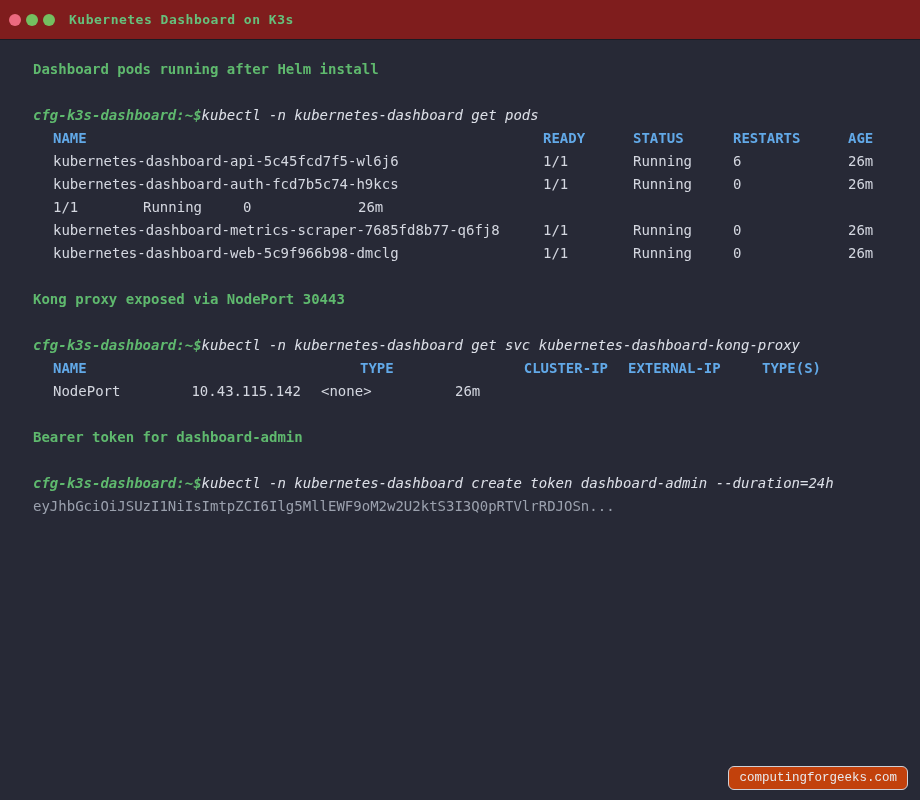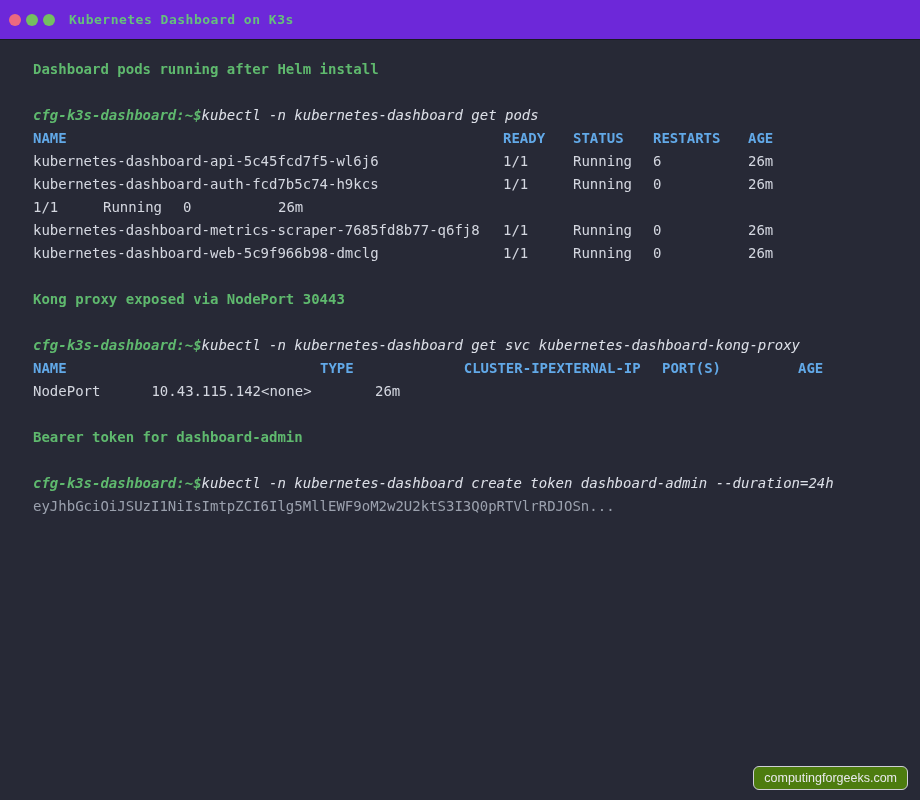--- a/index.html
+++ b/index.html
@@ -9,21 +9,21 @@
     height: 800px;
     background: #272936;
     overflow: hidden;
     font-family: "DejaVu Sans Mono", monospace;
     position: relative;
   }
 
   
   .titlebar {
     height: 40px;
-    background: #6d28d9;
+    background: #7f1d1d;
     border-bottom: 1px solid #1a1b24;
     display: flex;
     align-items: center;
     padding: 0 8px;
   }
   .dots { display: flex; align-items: center; gap: 5px; padding-left: 1px; }
   .dot { width: 12px; height: 12px; border-radius: 50%; display: inline-block; }
   .dot-close { background: #ec6a7f; }
   .dot-min   { background: #74bf60; }
   .dot-max   { background: #74bf60; }
@@ -45,21 +45,21 @@
   .line  { height: 23px; white-space: pre; overflow: hidden; }
   .blank { height: 23px; }
 
   .heading { color: #5fb96e; font-weight: bold; }
   .cmdline { display: flex; gap: 0; font-style: italic; }
   .prompt  { color: #5fb96e; font-weight: bold; }
   .cmd     { color: #dde0e8; }
   .token   { color: #9ba1ae; }
 
   .trow { display: flex; }
-  .c { flex: 0 0 auto; overflow: hidden; white-space: pre; }
+  .c { flex: 0 0 auto; overflow: hidden; white-space: pre; margin-left: 20px; }
   .thead .c { color: #62a9e8; font-weight: bold; }
 
   
   .p-name     { width: 470px; }
   .p-ready    { width: 70px; }
   .p-status   { width: 80px; }
   .p-restarts { width: 95px; }
   .p-age      { width: 60px; }
 
   
@@ -71,23 +71,23 @@
   .s-age   { width: 60px; }
 
   
   .watermark {
     position: absolute;
     right: 12px;
     bottom: 10px;
     padding: 4px 10px;
     border: 1px solid #cfd0d6;
     border-radius: 6px;
-    background: #4d7c0f;
+    background: #c2410c;
     color: #e9e9ec;
-    font-family: Liberation Sans, sans-serif;
+    font-family: Liberation Mono, monospace;
     font-size: 12.5px;
     line-height: 14px;
   }
 </style>
 </head>
 <body>
 
 <div class="titlebar">
   <div class="dots">
     <span class="dot dot-close"></span>
@@ -151,21 +151,21 @@
   <div class="line"><span class="heading">Kong proxy exposed via NodePort 30443</span></div>
   <div class="blank"></div>
   <div class="line cmdline">
     <span class="prompt">cfg-k3s-dashboard:~$</span><span class="cmd">kubectl -n kubernetes-dashboard get svc kubernetes-dashboard-kong-proxy</span>
   </div>
   <div class="line trow thead">
     <span class="c s-name">NAME</span>
     <span class="c s-type">TYPE</span>
     <span class="c s-ip">CLUSTER-IP</span>
     <span class="c s-ext">EXTERNAL-IP</span>
-    <span class="c s-ports">PORT(S)</span>
+    <span class="c s-ports">TYPE(S)</span>
     <span class="c s-age">AGE</span>
   </div>
   <div class="line trow">
     <span class="c s-type">NodePort</span>
     <span class="c s-ip">10.43.115.142</span>
     <span class="c s-ext">&lt;none&gt;</span>
     <span class="c s-age">26m</span>
   </div>
 
   <div class="blank"></div>

